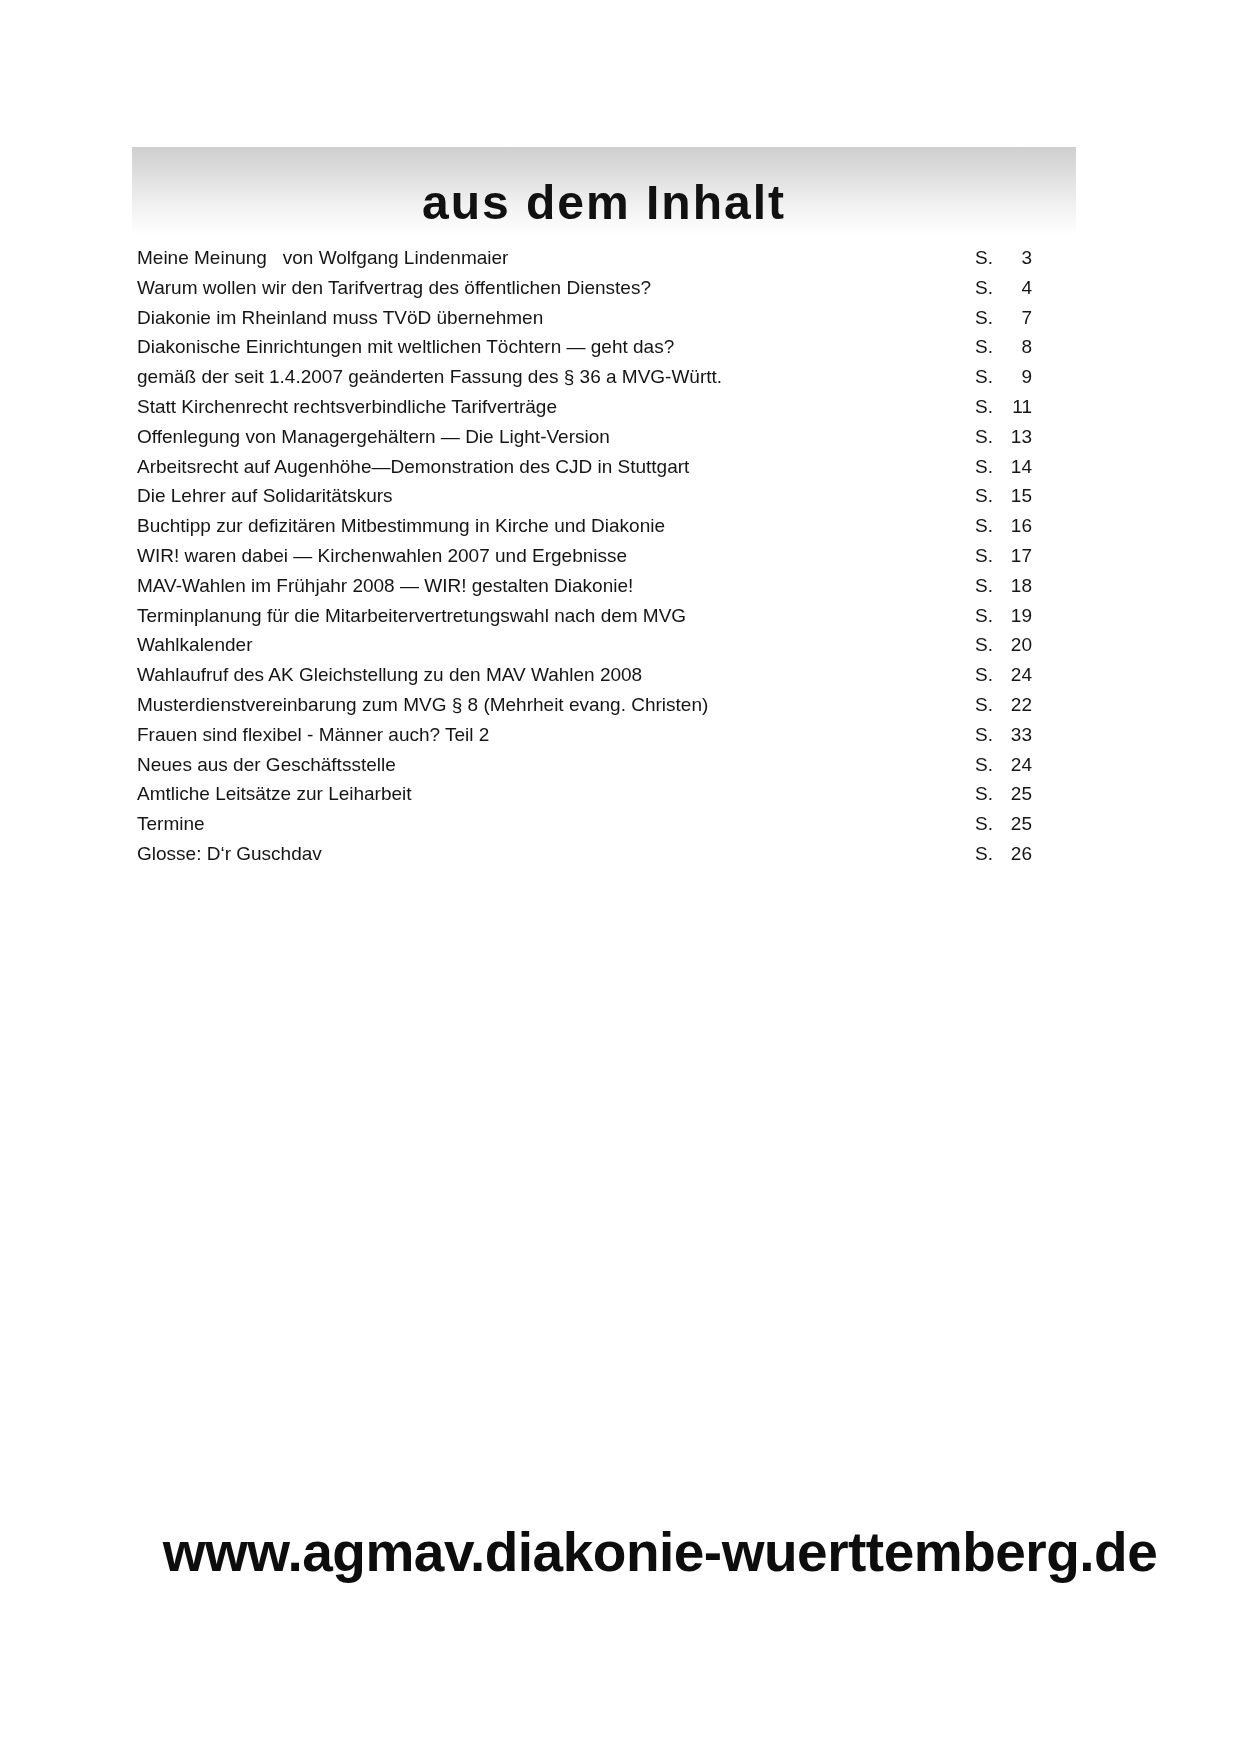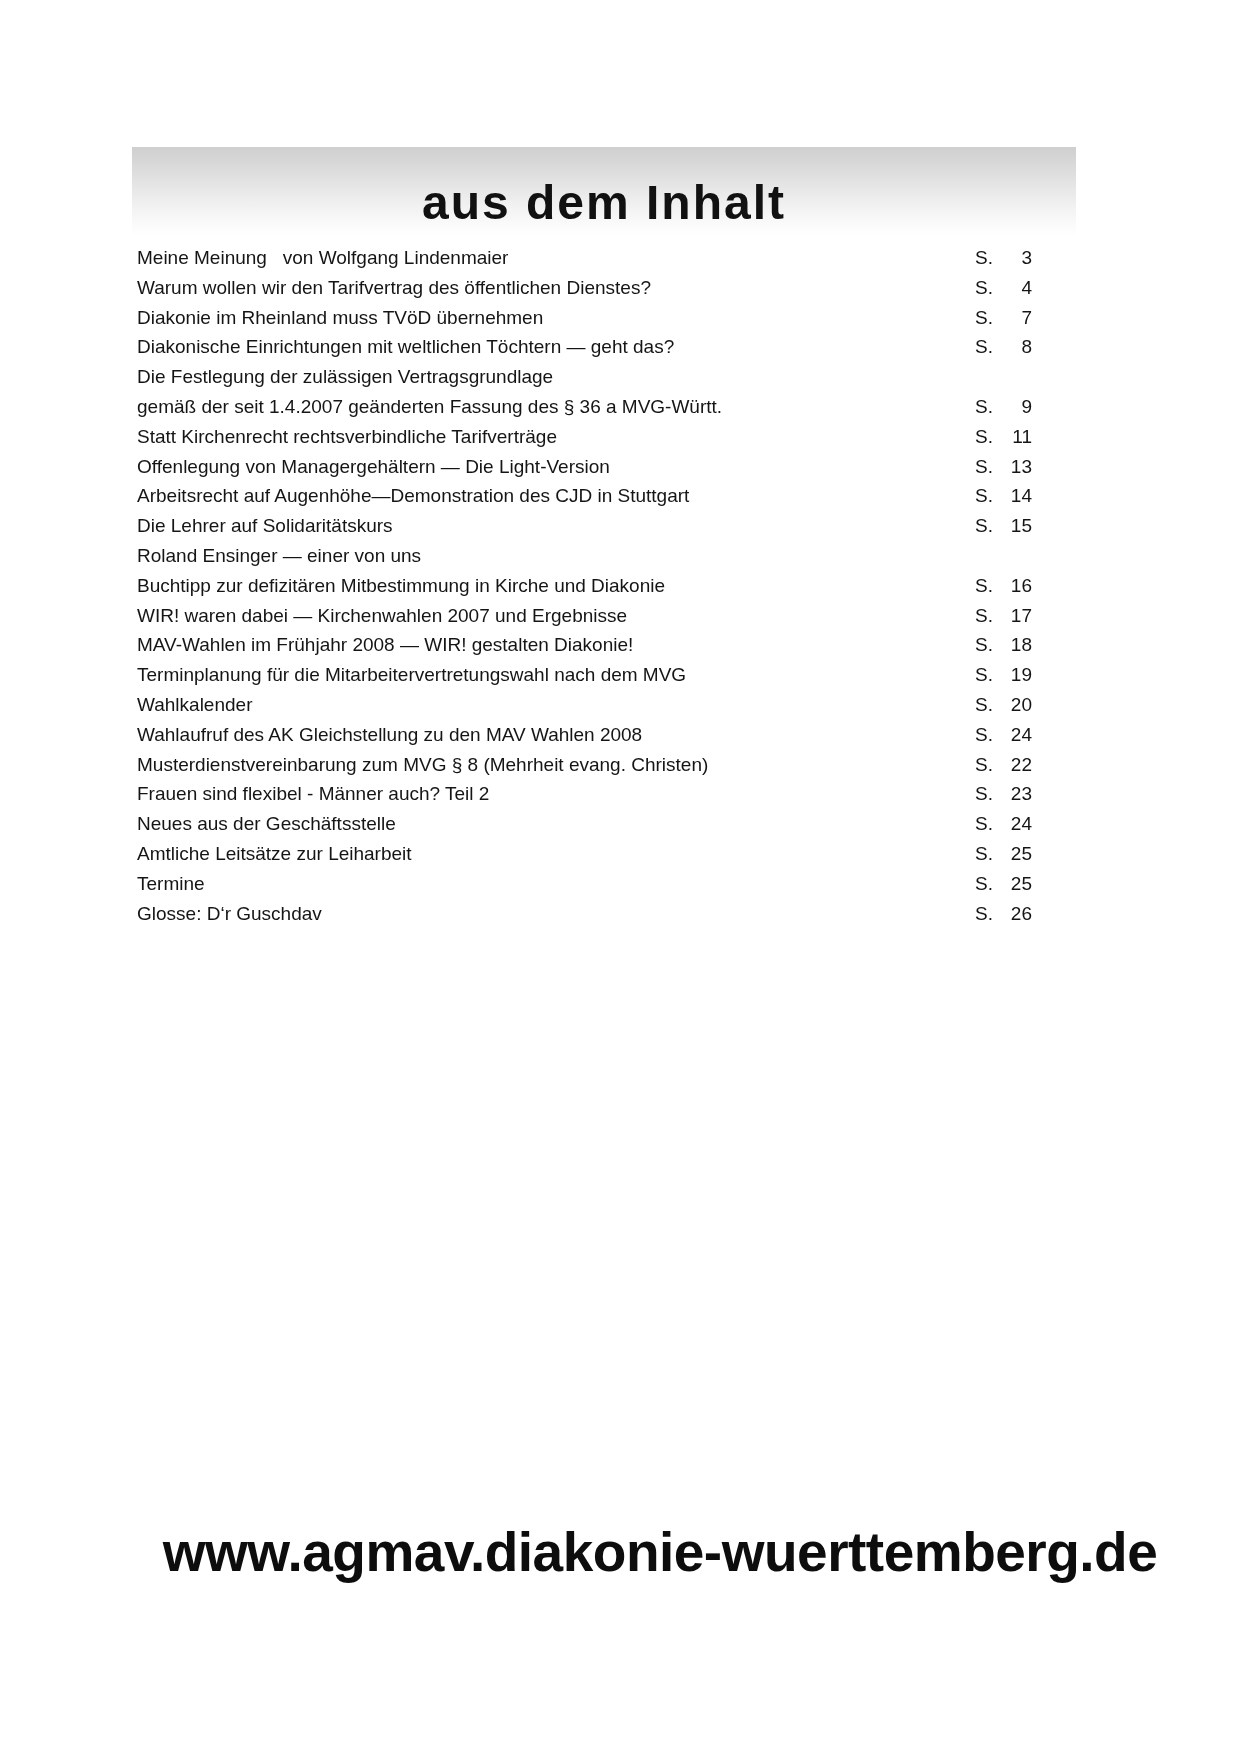--- a/index.html
+++ b/index.html
@@ -112,27 +112,20 @@
   </div>
 
   <div class="toc-row">
     <span class="toc-title">Diakonische Einrichtungen mit weltlichen Töchtern — geht das?</span>
     <span class="toc-pagecell">
       <span class="toc-prefix">S.</span>
       <span class="toc-pagenum">8</span>
     </span>
   </div>
 
-  <div class="toc-row">
-    <span class="toc-title">Die Festlegung der zulässigen Vertragsgrundlage</span>
-    <span class="toc-pagecell">
-      <span class="toc-prefix"></span>
-      <span class="toc-pagenum"></span>
-    </span>
-  </div>
 
 
   <div class="toc-row">
     <span class="toc-title">gemäß der seit 1.4.2007 geänderten Fassung des § 36 a MVG-Württ.</span>
     <span class="toc-pagecell">
       <span class="toc-prefix">S.</span>
       <span class="toc-pagenum">9</span>
     </span>
   </div>
 
@@ -161,27 +154,20 @@
   </div>
 
   <div class="toc-row">
     <span class="toc-title">Die Lehrer auf Solidaritätskurs</span>
     <span class="toc-pagecell">
       <span class="toc-prefix">S.</span>
       <span class="toc-pagenum">15</span>
     </span>
   </div>
 
-  <div class="toc-row">
-    <span class="toc-title">Roland Ensinger — einer von uns</span>
-    <span class="toc-pagecell">
-      <span class="toc-prefix"></span>
-      <span class="toc-pagenum"></span>
-    </span>
-  </div>
 
   <div class="toc-row">
     <span class="toc-title">Buchtipp zur defizitären Mitbestimmung in Kirche und Diakonie</span>
     <span class="toc-pagecell">
       <span class="toc-prefix">S.</span>
       <span class="toc-pagenum">16</span>
     </span>
   </div>
 
   <div class="toc-row">
@@ -229,21 +215,21 @@
     <span class="toc-pagecell">
       <span class="toc-prefix">S.</span>
       <span class="toc-pagenum">22</span>
     </span>
   </div>
 
   <div class="toc-row">
     <span class="toc-title">Frauen sind flexibel - Männer auch? Teil 2</span>
     <span class="toc-pagecell">
       <span class="toc-prefix">S.</span>
-      <span class="toc-pagenum">23</span>
+      <span class="toc-pagenum">33</span>
     </span>
   </div>
 
   <div class="toc-row">
     <span class="toc-title">Neues aus der Geschäftsstelle</span>
     <span class="toc-pagecell">
       <span class="toc-prefix">S.</span>
       <span class="toc-pagenum">24</span>
     </span>
   </div>

